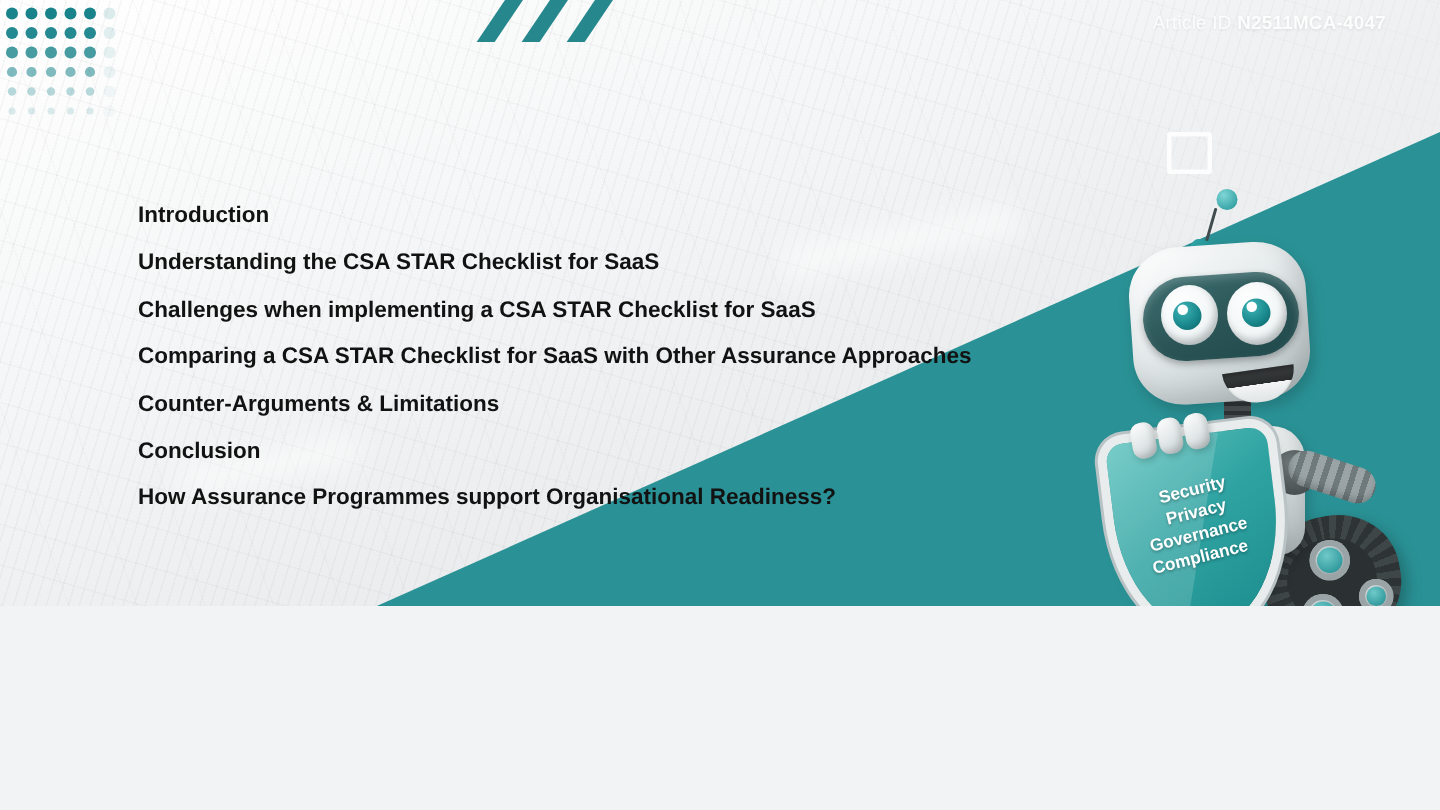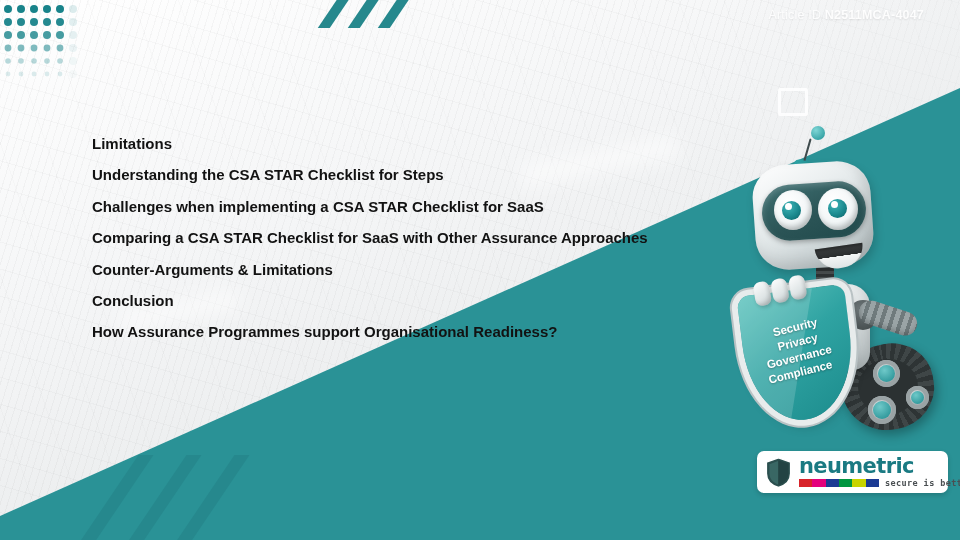--- a/index.html
+++ b/index.html
@@ -4,21 +4,21 @@
 <style>
   * { margin:0; padding:0; box-sizing:border-box; }
   html, body { width:960px; height:540px; overflow:hidden; }
   body {
     font-family: "Liberation Sans", sans-serif;
     background:#f2f3f4;
     position:relative;
   }
   .slide {
     position:absolute; inset:0;
-    width:960px; height:540px;
+    width:960px; height:404px;
     overflow:hidden;
     background:
       linear-gradient(118deg, rgba(255,255,255,0) 58%, rgba(236,238,239,.9) 100%),
       repeating-linear-gradient(107deg, rgba(0,0,0,0.030) 0px, rgba(0,0,0,0.030) 1px, rgba(0,0,0,0) 1px, rgba(0,0,0,0) 7px),
       repeating-linear-gradient(16deg, rgba(0,0,0,0.022) 0px, rgba(0,0,0,0.022) 1px, rgba(0,0,0,0) 1px, rgba(0,0,0,0) 26px),
       repeating-linear-gradient(71deg, rgba(0,0,0,0.017) 0px, rgba(0,0,0,0.017) 1px, rgba(0,0,0,0) 1px, rgba(0,0,0,0) 43px),
       linear-gradient(160deg,#ffffff 0%,#f4f5f6 38%,#e9ebec 70%,#fbfbfc 100%);
   }
 
   
@@ -291,22 +291,22 @@
 
   <div class="square-outline"></div>
 
   <div class="article-id">
     <span class="aid-label">Article ID</span>
     <span class="aid-value">N2511MCA-4047</span>
   </div>
 
 
   <div class="toc">
-    <div class="toc-item">Limitations</div>
-    <div class="toc-item">Understanding the CSA STAR Checklist for Steps</div>
+    <div class="toc-item">Introduction</div>
+    <div class="toc-item">Understanding the CSA STAR Checklist for SaaS</div>
     <div class="toc-item">Challenges when implementing a CSA STAR Checklist for SaaS</div>
     <div class="toc-item">Comparing a CSA STAR Checklist for SaaS with Other Assurance Approaches</div>
     <div class="toc-item">Counter-Arguments &amp; Limitations</div>
     <div class="toc-item">Conclusion</div>
     <div class="toc-item">How Assurance Programmes support Organisational Readiness?</div>
   </div>
 
   <div class="robot">
     <div class="ant-stem"></div>
     <div class="ant-ball"></div>

